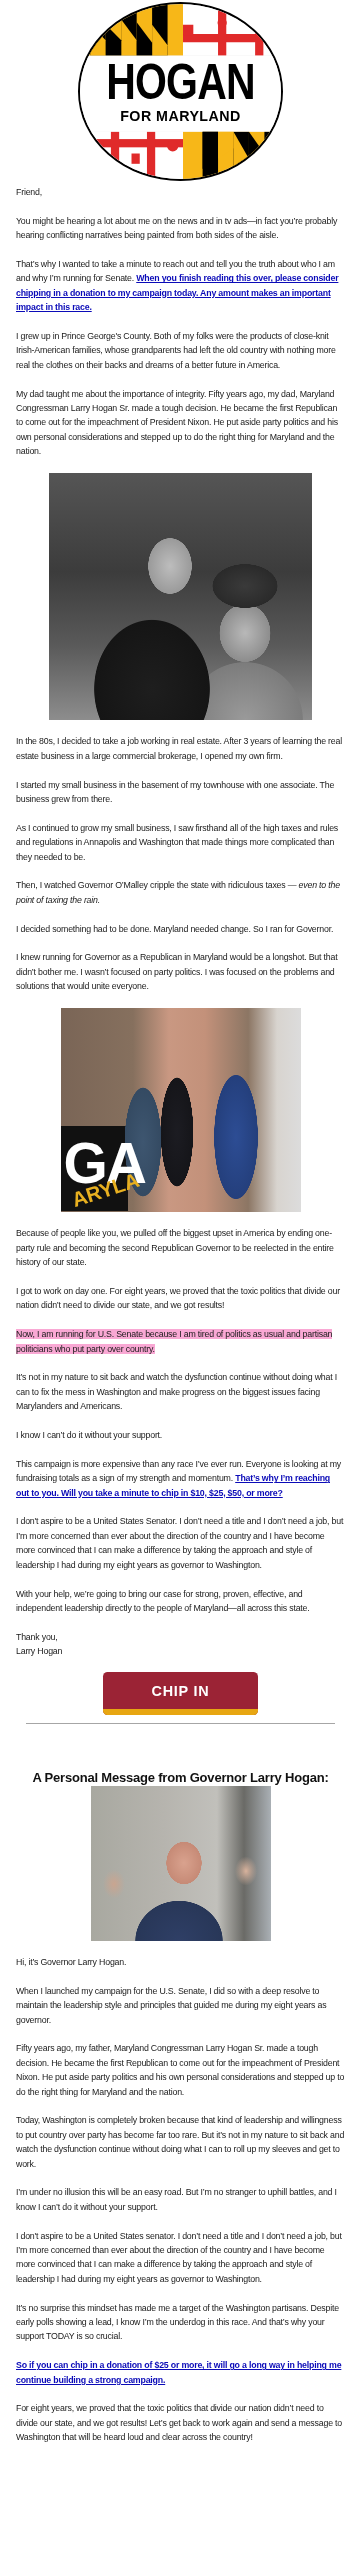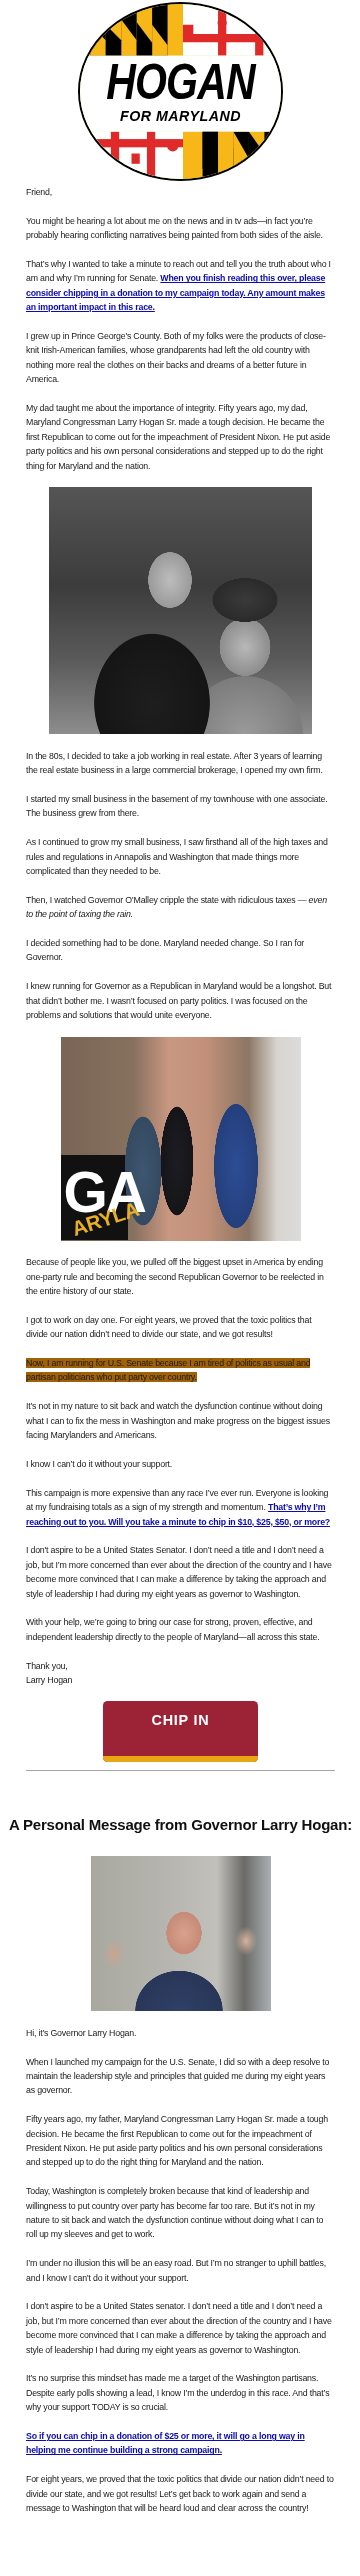--- a/index.html
+++ b/index.html
@@ -18,22 +18,21 @@
       height: 185px;
       position: relative;
     }
     .logo {
       position: absolute;
       left: 78px; top: 1.5px;
       width: 205px; height: 179px;
       border-radius: 50%;
       border: 2.1px solid #000;
       overflow: hidden;
-      background: #bef264;
-      font-style: italic;
+      background: #e5e5e5;
     }
     .logo svg { position: absolute; left: 0; top: 0; }
     .logo-text {
       position: absolute;
       left: 0; right: 0; top: 54px;
       text-align: center;
     }
     .logo-title {
       font-family: "Liberation Sans", sans-serif;
       font-weight: 700;
@@ -50,35 +49,35 @@
       font-size: 15.5px;
       letter-spacing: 0.5px;
       line-height: 17.5px;
       color: #000;
       transform: scaleX(0.92);
       display: block;
     }
 
     
     .content {
-      padding: 0 26px;
+      padding: 0 16px;
       font-size: 8.8px;
       line-height: 14.4px;
       letter-spacing: -0.2px;
     }
     .content p { margin-bottom: 14.4px; }
     .link {
       color: #0b0bb8;
       font-weight: 700;
       text-decoration: underline;
       cursor: pointer;
     }
     .bold { font-weight: 400; }
     .italic { font-style: italic; }
-    .hl { background: #a16207; }
+    .hl { background: #f9a8d4; }
 
     .photo {
       display: block;
       margin: 0 auto 14.4px auto;
       position: relative;
       overflow: hidden;
     }
     .photo-1 {
       width: 263px; height: 247px;
       background:
@@ -118,21 +117,21 @@
         radial-gradient(ellipse 15.5px 20.6px at 155px 85px, #d8b39d 0%, transparent 71%),
         radial-gradient(ellipse 15.5px 20.6px at 23px 98px, #c9a590 0%, transparent 71%),
         linear-gradient(90deg, #a8a8a0 0%, #b6b4ae 40%, #c1c0bb 70%, #6a6a66 85%, #aab0b5 100%);
     }
 
     .signoff { margin-bottom: 13.4px; }
 
     .cta-wrap { text-align: center; }
     .cta {
       display: inline-block;
-      width: 155px; height: 61px;
+      width: 155px; height: 43px;
       border-radius: 4.6px;
       background: #9b2335;
       position: relative;
       overflow: hidden;
       cursor: pointer;
       border: none;
     }
     .cta::after {
       content: "";
       position: absolute; left: 0; right: 0; bottom: 0;
@@ -151,25 +150,25 @@
 
     .divider {
       height: 0.5px;
       background: #a6a6a6;
       margin: 6.2px 26px 0 26px;
     }
 
     .section-title {
       text-align: center;
       font-weight: 700;
-      font-size: 15px;
+      font-size: 13px;
       letter-spacing: -0.2px;
       color: #111;
       margin-top: 46px;
-      margin-bottom: 23px;
+      margin-bottom: 1px;
     }
   </style>
 </head>
 <body>
 
 <div class="email">
 
   <div class="logo-wrap">
     <div class="logo">
       <svg width="205" height="179" viewBox="0 0 398 347">

